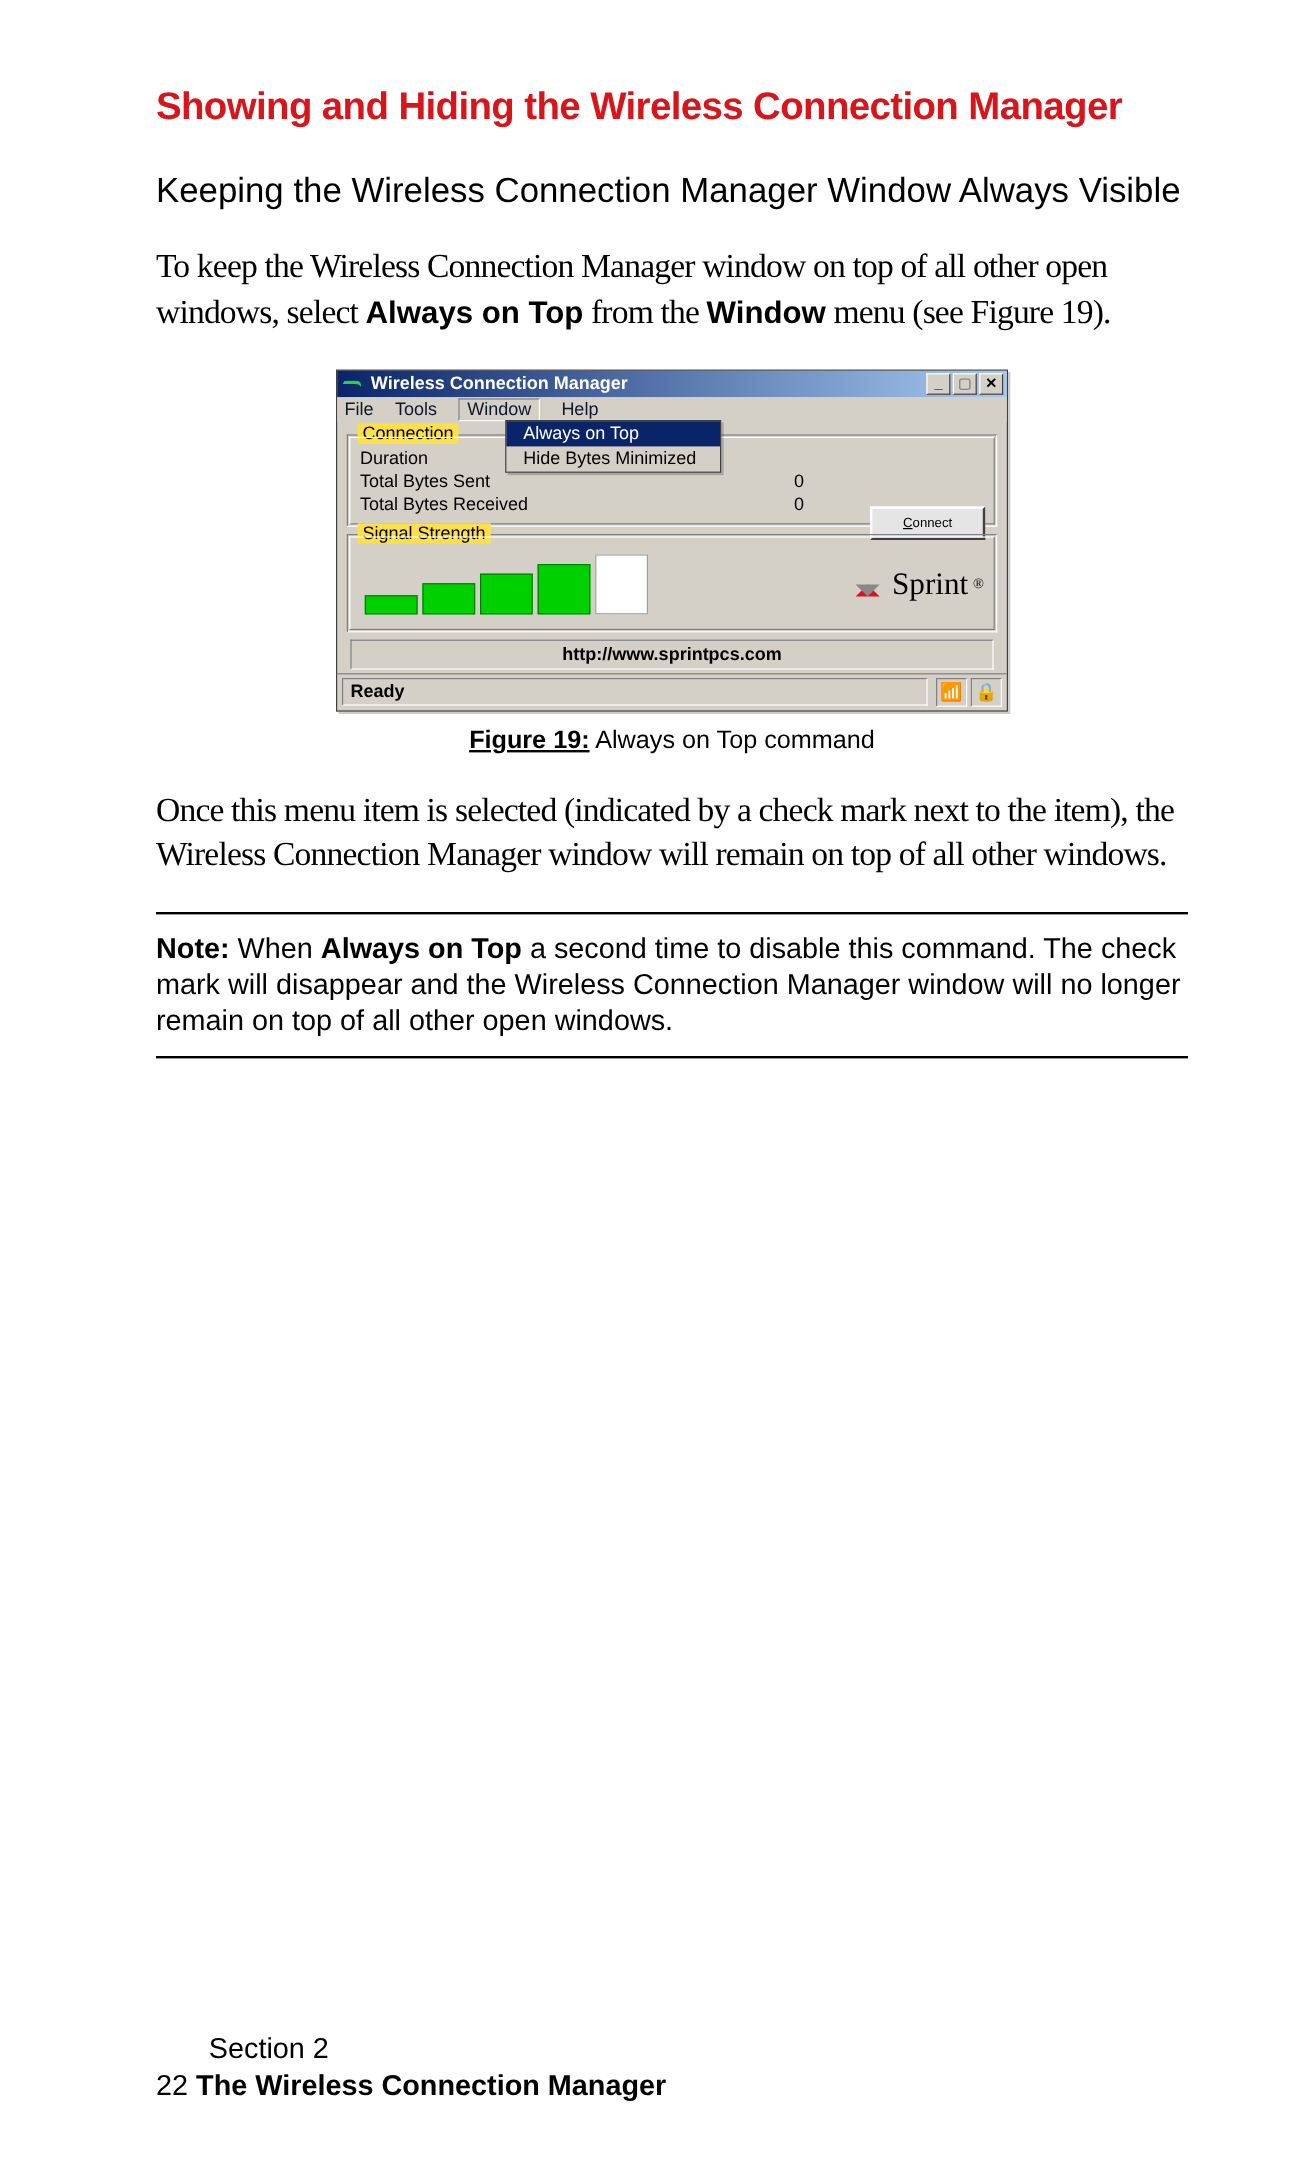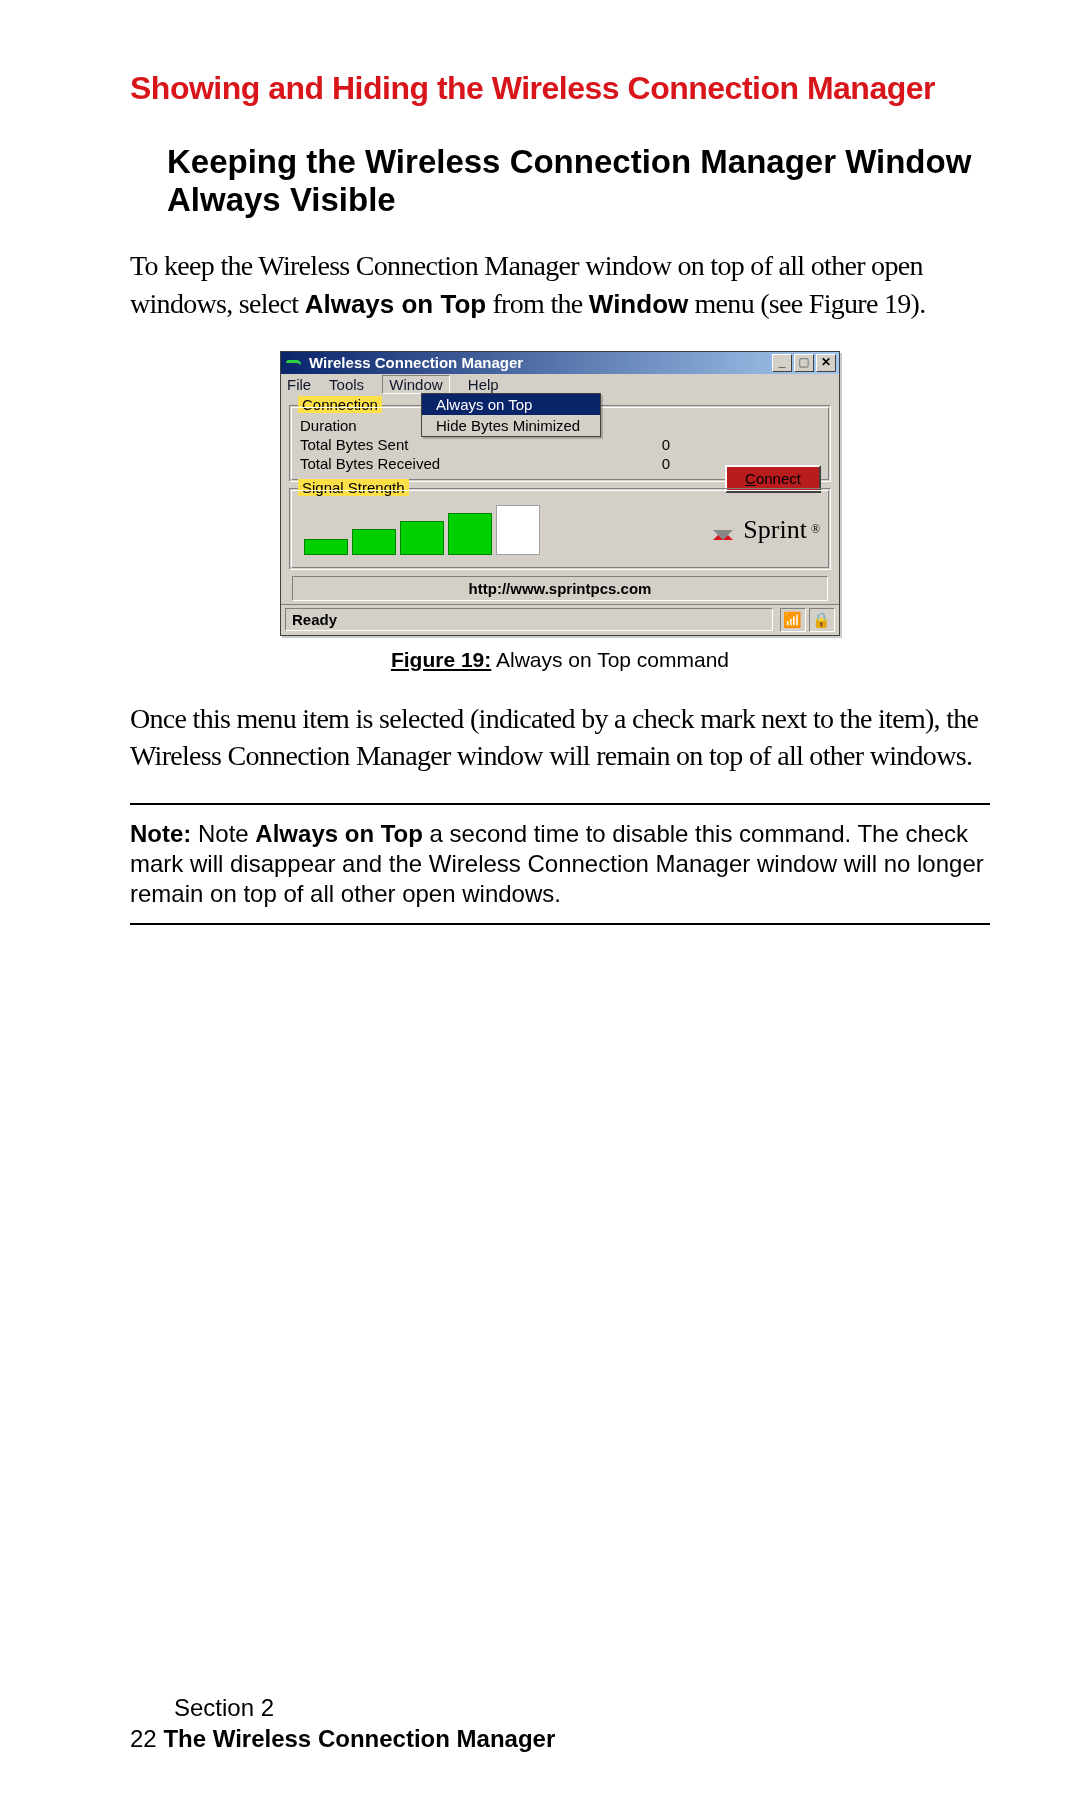--- a/index.html
+++ b/index.html
@@ -18,26 +18,25 @@
   .h1 {
     color: #d8151a;
     font-weight: bold;
     font-size: 32px;
     margin-bottom: 36px;
     letter-spacing: -0.5px;
     font-family: "Arial Narrow", Arial, sans-serif;
     font-stretch: condensed;
   }
   .h2 {
-    font-weight: bold;
-    font-size: 33px;
+    font-weight: normal;
+    font-size: 29px;
     margin-bottom: 16px;
     font-family: "Arial Narrow", Arial, sans-serif;
     font-stretch: condensed;
-    margin-left: 37px;
   }
   .body-text {
     font-family: Georgia, "Times New Roman", serif;
     font-size: 28px;
     line-height: 1.35;
     margin-bottom: 28px;
     font-stretch: condensed;
     letter-spacing: -0.7px;
   }
   .body-text b { font-family: "Arial Narrow", Arial, sans-serif; font-size: 26px; letter-spacing: 0; }
@@ -144,24 +143,24 @@
   }
   .gb-title {
     position: absolute; top: -10px; left: 8px;
     background: #fde047; padding: 0 4px; font-size: 15px;
   }
   .conn-grid { font-size: 15px; }
   .conn-row { display:flex; justify-content:space-between; padding:1px 0; padding-right: 150px;}
   .btn-connect {
     position:absolute; right: 18px; top: 70px;
     width: 96px; height: 28px;
-    background:#b91c1c;
+    background:#e5e5e5;
     border:2px solid #404040;
     border-top-color:#fff; border-left-color:#fff;
-    font-size:15px;
+    font-size:11px;
   }
   .btn-connect u{text-decoration: underline;}
   .signal-bars { display:flex; align-items:flex-end; gap:4px; height:50px; margin:6px 10px 6px 4px;}
   .sbar { width:44px; border:1px solid #008000;}
   .sbar.on{ background:#00d000;}
   .sbar.off{ background:#fff; border-color:#a0a0a0;}
   .signal-row{display:flex; align-items:center; justify-content:space-between;}
   .sprint-logo{ font-family: Georgia, serif; font-size:26px; display:flex; align-items:center; gap:4px;}
   .linkbar{
     margin: 6px 3px 3px 3px;
@@ -265,21 +264,21 @@
   </div>
 
   <div class="figure-caption">
     <b>Figure 19:</b><span> Always on Top command</span>
   </div>
 
   <p class="body-text">Once this menu item is selected (indicated by a check mark next to the item), the Wireless Connection Manager window will remain on top of all other windows.</p>
 
   <hr class="note-sep">
   <p class="note">
-    <b>Note:</b><span> Note </span><b>Always on Top</b><span> a second time to disable this command. The check mark will disappear and the Wireless Connection Manager window will no longer remain on top of all other open windows.</span>
+    <b>Note:</b><span> When </span><b>Always on Top</b><span> a second time to disable this command. The check mark will disappear and the Wireless Connection Manager window will no longer remain on top of all other open windows.</span>
   </p>
   <hr class="note-sep">
 </div>
 
 <div class="footer">
   <div class="sec" style="margin-left:44px">Section 2</div>
   <div>
     <span class="pg">22</span>
     <span class="chap">The Wireless Connection Manager</span>
   </div>

